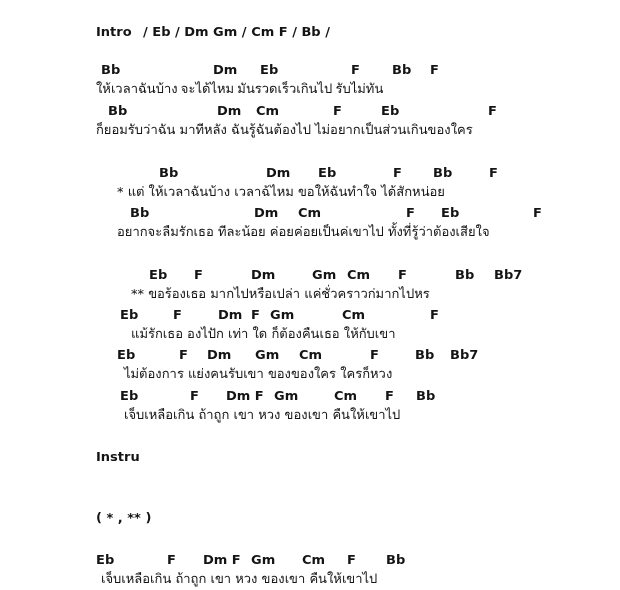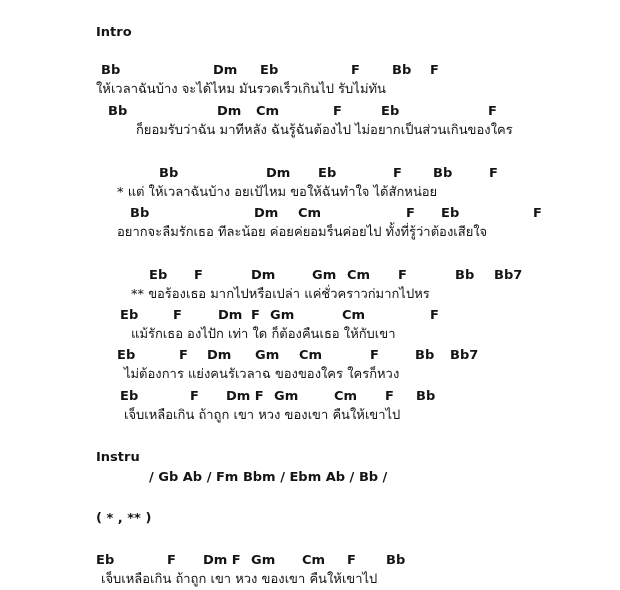--- a/index.html
+++ b/index.html
@@ -8,50 +8,51 @@
     .sheet { position: absolute; left: 0; top: 16px; width: 548px; height: 590px; border-radius: 28px; }
     .chord { position: absolute; font-weight: bold; font-size: 13px; line-height: 16px; white-space: nowrap; color: #141414; }
     .lyric { position: absolute; font-size: 13px; line-height: 18px; white-space: nowrap; color: #141414; }
     .label { position: absolute; font-weight: bold; font-size: 13px; line-height: 16px; white-space: nowrap; color: #141414; }
   </style>
 </head>
 <body>
 
 <div class="sheet">
   <div class="label" style="left:96px;top:8px;">Intro</div>
+  <div class="label" style="left:143px;top:8px;">/ Eb / Dm  Gm / Cm F / Bb /</div>
 
   <div id="lines">
       <div class="chord" style="left: 101px; top: 46px;">Bb</div>
       <div class="chord" style="left: 213px; top: 46px;">Dm</div>
       <div class="chord" style="left: 260px; top: 46px;">Eb</div>
       <div class="chord" style="left: 351px; top: 46px;">F</div>
       <div class="chord" style="left: 392px; top: 46px;">Bb</div>
       <div class="chord" style="left: 430px; top: 46px;">F</div>
-      <div class="lyric" style="left: 96px; top: 64px;">ให้เวลาฉันบ้าง จะได้ไหม  มันรวดเร็วเกินไป รับไม่ทัน</div>
+      <div class="lyric" style="left: 96px; top: 64px; font-family: Liberation Serif, serif;">ให้เวลาฉันบ้าง จะได้ไหม  มันรวดเร็วเกินไป รับไม่ทัน</div>
       <div class="chord" style="left: 108px; top: 87px;">Bb</div>
       <div class="chord" style="left: 217px; top: 87px;">Dm</div>
       <div class="chord" style="left: 256px; top: 87px;">Cm</div>
       <div class="chord" style="left: 333px; top: 87px;">F</div>
       <div class="chord" style="left: 381px; top: 87px;">Eb</div>
       <div class="chord" style="left: 488px; top: 87px;">F</div>
-      <div class="lyric" style="left: 96px; top: 105px; margin-left: 40px;">ก็ยอมรับว่าฉัน มาทีหลัง  ฉันรู้ฉันต้องไป  ไม่อยากเป็นส่วนเกินของใคร</div>
+      <div class="lyric" style="left: 96px; top: 105px;">ก็ยอมรับว่าฉัน มาทีหลัง  ฉันรู้ฉันต้องไป  ไม่อยากเป็นส่วนเกินของใคร</div>
       <div class="chord" style="left: 159px; top: 149px;">Bb</div>
       <div class="chord" style="left: 266px; top: 149px;">Dm</div>
       <div class="chord" style="left: 318px; top: 149px;">Eb</div>
       <div class="chord" style="left: 393px; top: 149px;">F</div>
       <div class="chord" style="left: 433px; top: 149px;">Bb</div>
       <div class="chord" style="left: 489px; top: 149px;">F</div>
-      <div class="lyric" style="left: 117px; top: 167px;">* แต่ ให้เวลาฉันบ้าง อยเป้ไหม ขอให้ฉันทำใจ ได้สักหน่อย</div>
+      <div class="lyric" style="left: 117px; top: 167px;">* แต่ ให้เวลาฉันบ้าง เวลาฉ้ไหม ขอให้ฉันทำใจ ได้สักหน่อย</div>
       <div class="chord" style="left: 130px; top: 189px;">Bb</div>
       <div class="chord" style="left: 254px; top: 189px;">Dm</div>
       <div class="chord" style="left: 298px; top: 189px;">Cm</div>
       <div class="chord" style="left: 406px; top: 189px;">F</div>
       <div class="chord" style="left: 441px; top: 189px;">Eb</div>
       <div class="chord" style="left: 533px; top: 189px;">F</div>
-      <div class="lyric" style="left: 117px; top: 207px;">อยากจะลืมรักเธอ ทีละน้อย   ค่อยค่ยอมร็นค่อยไป ทั้งที่รู้ว่าต้องเสียใจ</div>
+      <div class="lyric" style="left: 117px; top: 207px;">อยากจะลืมรักเธอ ทีละน้อย   ค่อยค่อยเป็นค่เขาไป ทั้งที่รู้ว่าต้องเสียใจ</div>
       <div class="chord" style="left: 149px; top: 251px;">Eb</div>
       <div class="chord" style="left: 194px; top: 251px;">F</div>
       <div class="chord" style="left: 251px; top: 251px;">Dm</div>
       <div class="chord" style="left: 312px; top: 251px;">Gm</div>
       <div class="chord" style="left: 347px; top: 251px;">Cm</div>
       <div class="chord" style="left: 398px; top: 251px;">F</div>
       <div class="chord" style="left: 455px; top: 251px;">Bb</div>
       <div class="chord" style="left: 494px; top: 251px;">Bb7</div>
       <div class="lyric" style="left: 131px; top: 269px;">** ขอร้องเธอ มากไปหรือเปล่า     แค่ชั่วคราวก่มากไปหร</div>
       <div class="chord" style="left: 120px; top: 291px;">Eb</div>
@@ -63,36 +64,35 @@
       <div class="chord" style="left: 430px; top: 291px;">F</div>
       <div class="lyric" style="left: 131px; top: 309px;">แม้รักเธอ องไปัก เท่า ใด    ก็ต้องคืนเธอ ให้กับเขา</div>
       <div class="chord" style="left: 117px; top: 331px;">Eb</div>
       <div class="chord" style="left: 179px; top: 331px;">F</div>
       <div class="chord" style="left: 207px; top: 331px;">Dm</div>
       <div class="chord" style="left: 255px; top: 331px;">Gm</div>
       <div class="chord" style="left: 299px; top: 331px;">Cm</div>
       <div class="chord" style="left: 370px; top: 331px;">F</div>
       <div class="chord" style="left: 415px; top: 331px;">Bb</div>
       <div class="chord" style="left: 450px; top: 331px;">Bb7</div>
-      <div class="lyric" style="left: 124px; top: 349px;">ไม่ต้องการ แย่งคนรัเวลาฉ      ของของใคร ใครก็หวง</div>
+      <div class="lyric" style="left: 124px; top: 349px;">ไม่ต้องการ แย่งคนรับเขา      ของของใคร ใครก็หวง</div>
       <div class="chord" style="left: 120px; top: 372px;">Eb</div>
       <div class="chord" style="left: 190px; top: 372px;">F</div>
       <div class="chord" style="left: 226px; top: 372px;">Dm F</div>
       <div class="chord" style="left: 274px; top: 372px;">Gm</div>
       <div class="chord" style="left: 334px; top: 372px;">Cm</div>
       <div class="chord" style="left: 385px; top: 372px;">F</div>
       <div class="chord" style="left: 416px; top: 372px;">Bb</div>
       <div class="lyric" style="left: 124px; top: 390px;">เจ็บเหลือเกิน ถ้าถูก เขา หวง ของเขา คืนให้เขาไป</div>
       <div class="chord" style="left: 96px; top: 536px;">Eb</div>
       <div class="chord" style="left: 167px; top: 536px;">F</div>
       <div class="chord" style="left: 203px; top: 536px;">Dm F</div>
       <div class="chord" style="left: 251px; top: 536px;">Gm</div>
       <div class="chord" style="left: 302px; top: 536px;">Cm</div>
       <div class="chord" style="left: 347px; top: 536px;">F</div>
       <div class="chord" style="left: 386px; top: 536px;">Bb</div>
       <div class="lyric" style="left: 101px; top: 554px;">เจ็บเหลือเกิน ถ้าถูก เขา หวง ของเขา คืนให้เขาไป</div>
     </div>
 
   <div class="label" style="left:96px;top:433px;">Instru</div>
-  <div class="label" style="left:149px;top:453px;">/ Gb Ab / Fm Bbm / Ebm  Ab / Bb /</div>
 
   <div class="label" style="left:96px;top:494px;">( * , ** )</div>
 </div>
 
 </body></html>

